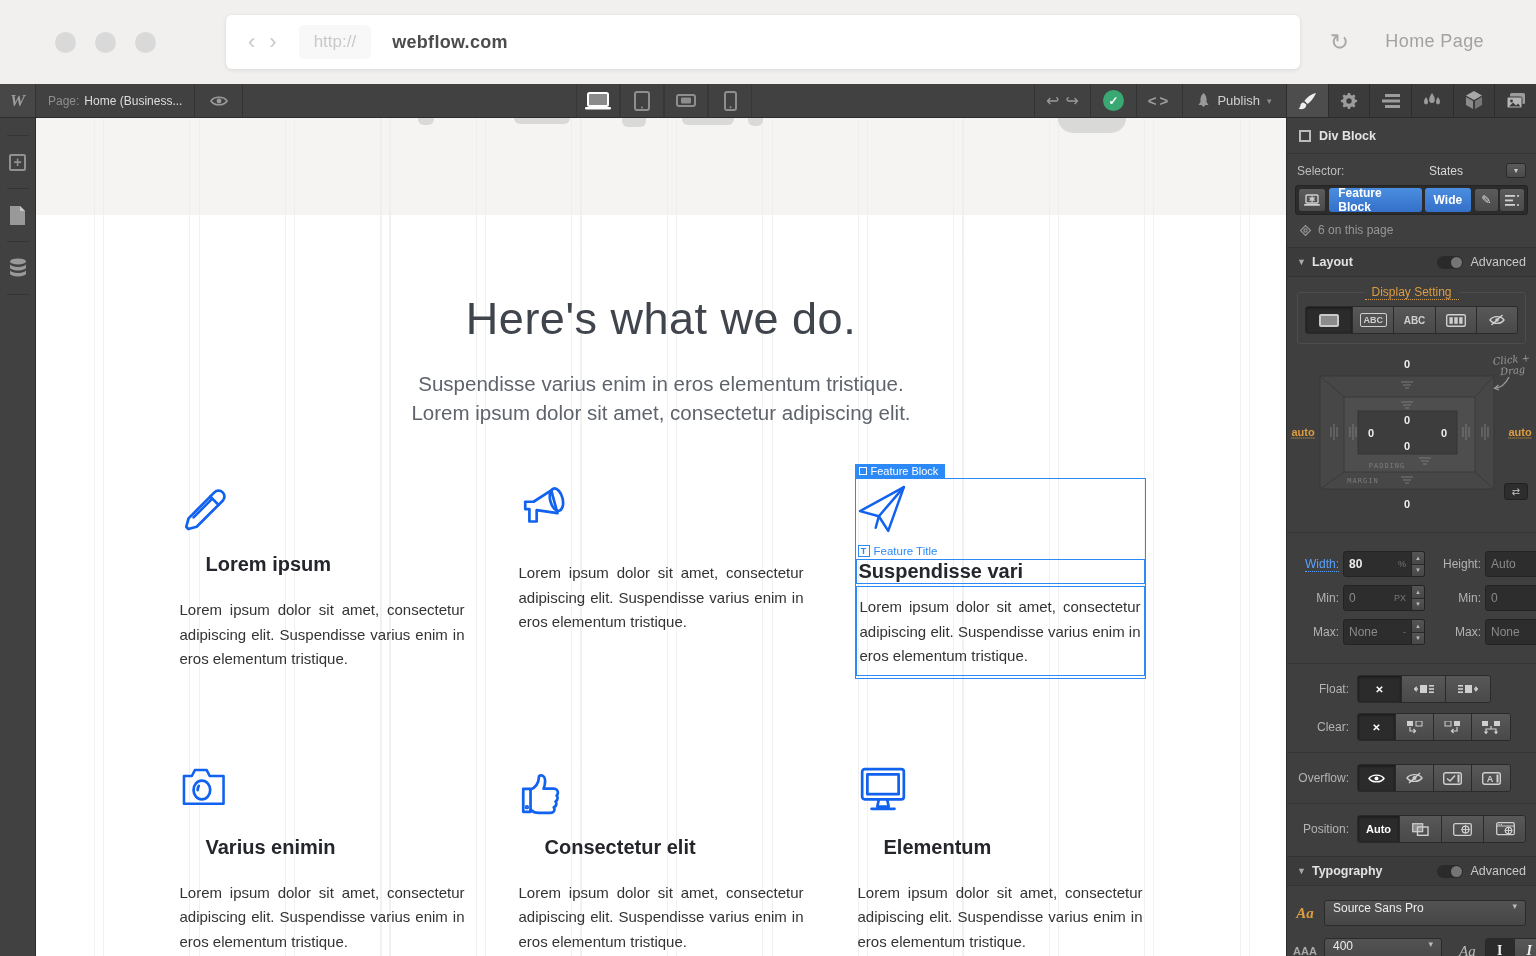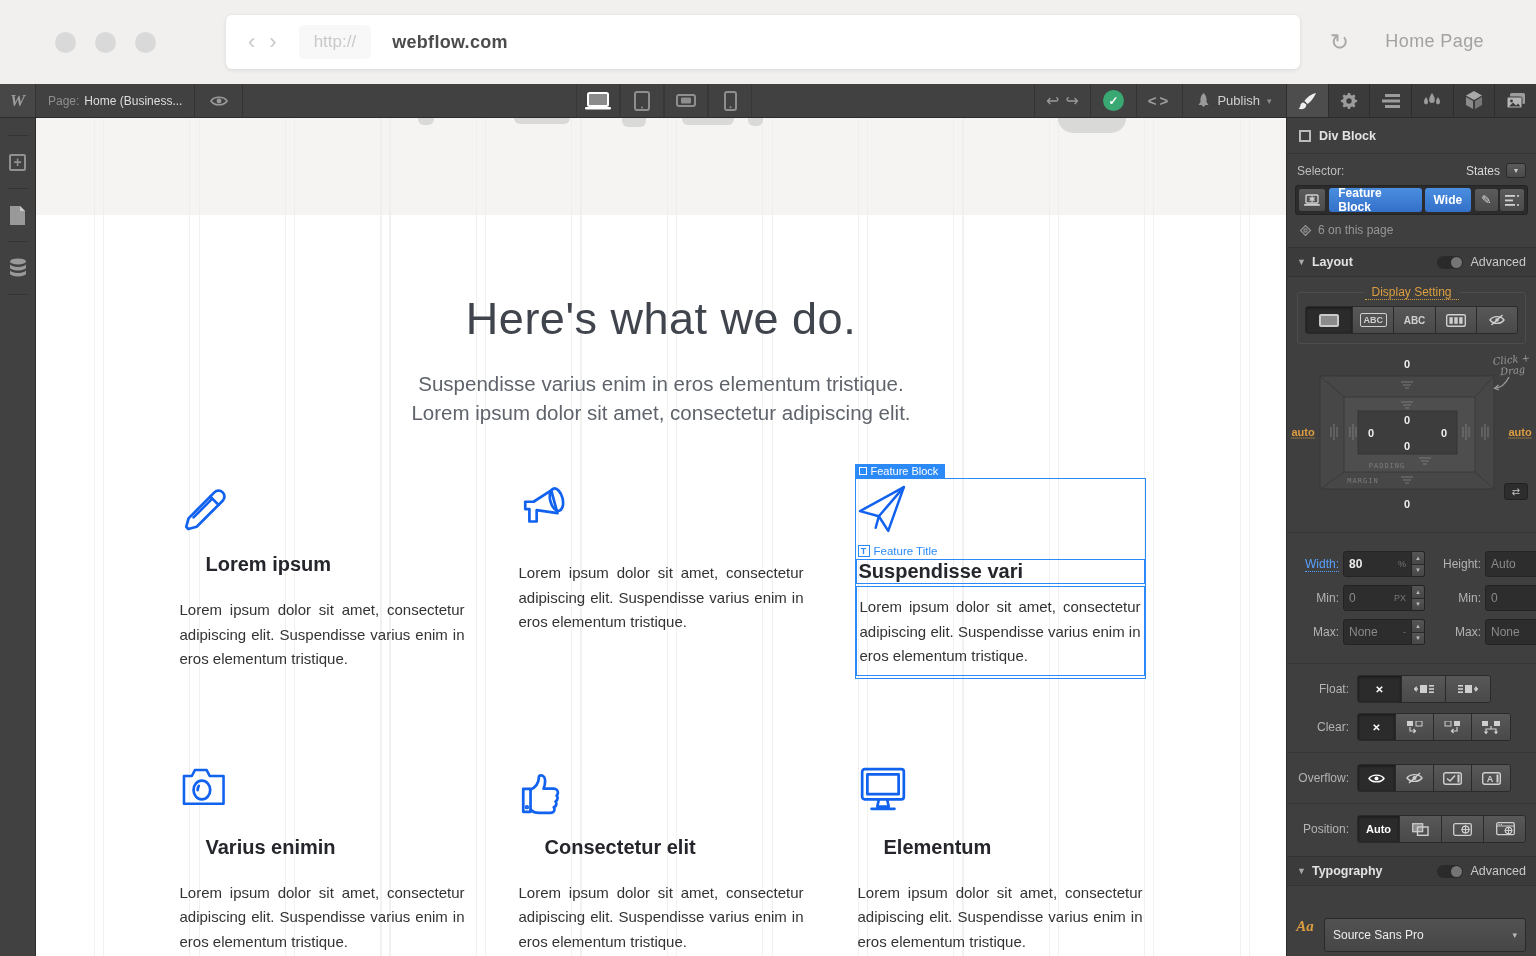--- a/index.html
+++ b/index.html
@@ -84,21 +84,21 @@
                display:flex; align-items:center; justify-content:center; background:#fff; }
   .feature.selected .f-title { border:1px solid #2b8af7; margin:0 -2px; padding:0 2px; }
   .feature.selected .f-body { border:1px solid #2b8af7; margin:2px -2px 0; padding:8px 3px 6px; }
 
   
   .panel { width:250px; background:#3f3f3f; color:#cfcfcf; font-size:12px; overflow:hidden;
            border-left:1px solid #2c2c2c; }
   .elem-row { display:flex; align-items:center; gap:8px; padding:11px 12px 10px; color:#e4e4e4;
               font-weight:bold; font-size:12.5px; border-bottom:1px solid #363636; }
   .elem-sq { width:12px; height:12px; border:2px solid #bbb; }
-  .sel-head { display:flex; align-items:center; padding:9px 10px 5px; color:#bdbdbd; }
+  .sel-head { display:flex; align-items:center; padding:9px 10px 5px; color:#bdbdbd;gap:37px; }
   .sel-head .sp { flex:1; }
   .dd-mini { width:20px; height:15px; background:linear-gradient(#5a5a5a,#4a4a4a); border:1px solid #2a2a2a;
              border-radius:3px; margin-left:6px; color:#ccc; font-size:8px; text-align:center; line-height:14px; }
   .selectorbar { margin:2px 8px 0; background:#2c2c2c; border:1px solid #232323; border-radius:3px;
                  height:30px; display:flex; align-items:center; padding:2px; }
   .bp-btn { width:30px; height:24px; background:linear-gradient(#5b5b5b,#4b4b4b); border:1px solid #2a2a2a;
             border-radius:3px; display:flex; align-items:center; justify-content:center; }
   .pill { height:24px; display:flex; align-items:center; padding:0 9px; margin-left:3px; border-radius:3px;
           background:linear-gradient(#4a8ee0,#3470c9); color:#fff; font-size:12px; font-weight:bold; }
   .pen-btn { width:26px; height:24px; margin-left:3px; background:linear-gradient(#5b5b5b,#4b4b4b);
@@ -158,22 +158,22 @@
                  display:flex; align-items:center; justify-content:center; }
   .stepper div:first-child { border-bottom:1px solid #2a2a2a; }
 
   .proprow { display:flex; align-items:center; padding:5px 10px 5px 0; }
   .proprow .rowlab { width:62px; margin-right:8px; flex:none; }
   .sep { height:1px; background:#363636; margin:6px 0; }
 
   .typorow { display:flex; align-items:center; padding:6px 10px 6px 6px; gap:7px; }
   .tico { width:24px; text-align:center; color:#dd9d40; font-family:"Liberation Serif",serif;
           font-weight:bold; flex:none; }
-  .select { flex:1; height:34px; background:linear-gradient(#525252,#464646); border:1px solid #2a2a2a;
-            border-radius:3px; display:flex; align-items:center; padding:0 8px; color:#ececec;margin-top:18px; }
+  .select { flex:1; height:26px; background:linear-gradient(#525252,#464646); border:1px solid #2a2a2a;
+            border-radius:3px; display:flex; align-items:flex-start; padding:0 8px; color:#ececec; }
   .select .caret { margin-left:auto; color:#bbb; font-size:9px; }
   .ibtn { width:30px; height:26px; border:1px solid #2a2a2a; display:flex; align-items:center;
           justify-content:center; color:#eee; font-family:"Liberation Serif",serif; font-size:14px; font-weight:bold; }
   svg { display:block; }
 </style>
 </head>
 <body>
 
 <div class="screen">
 

